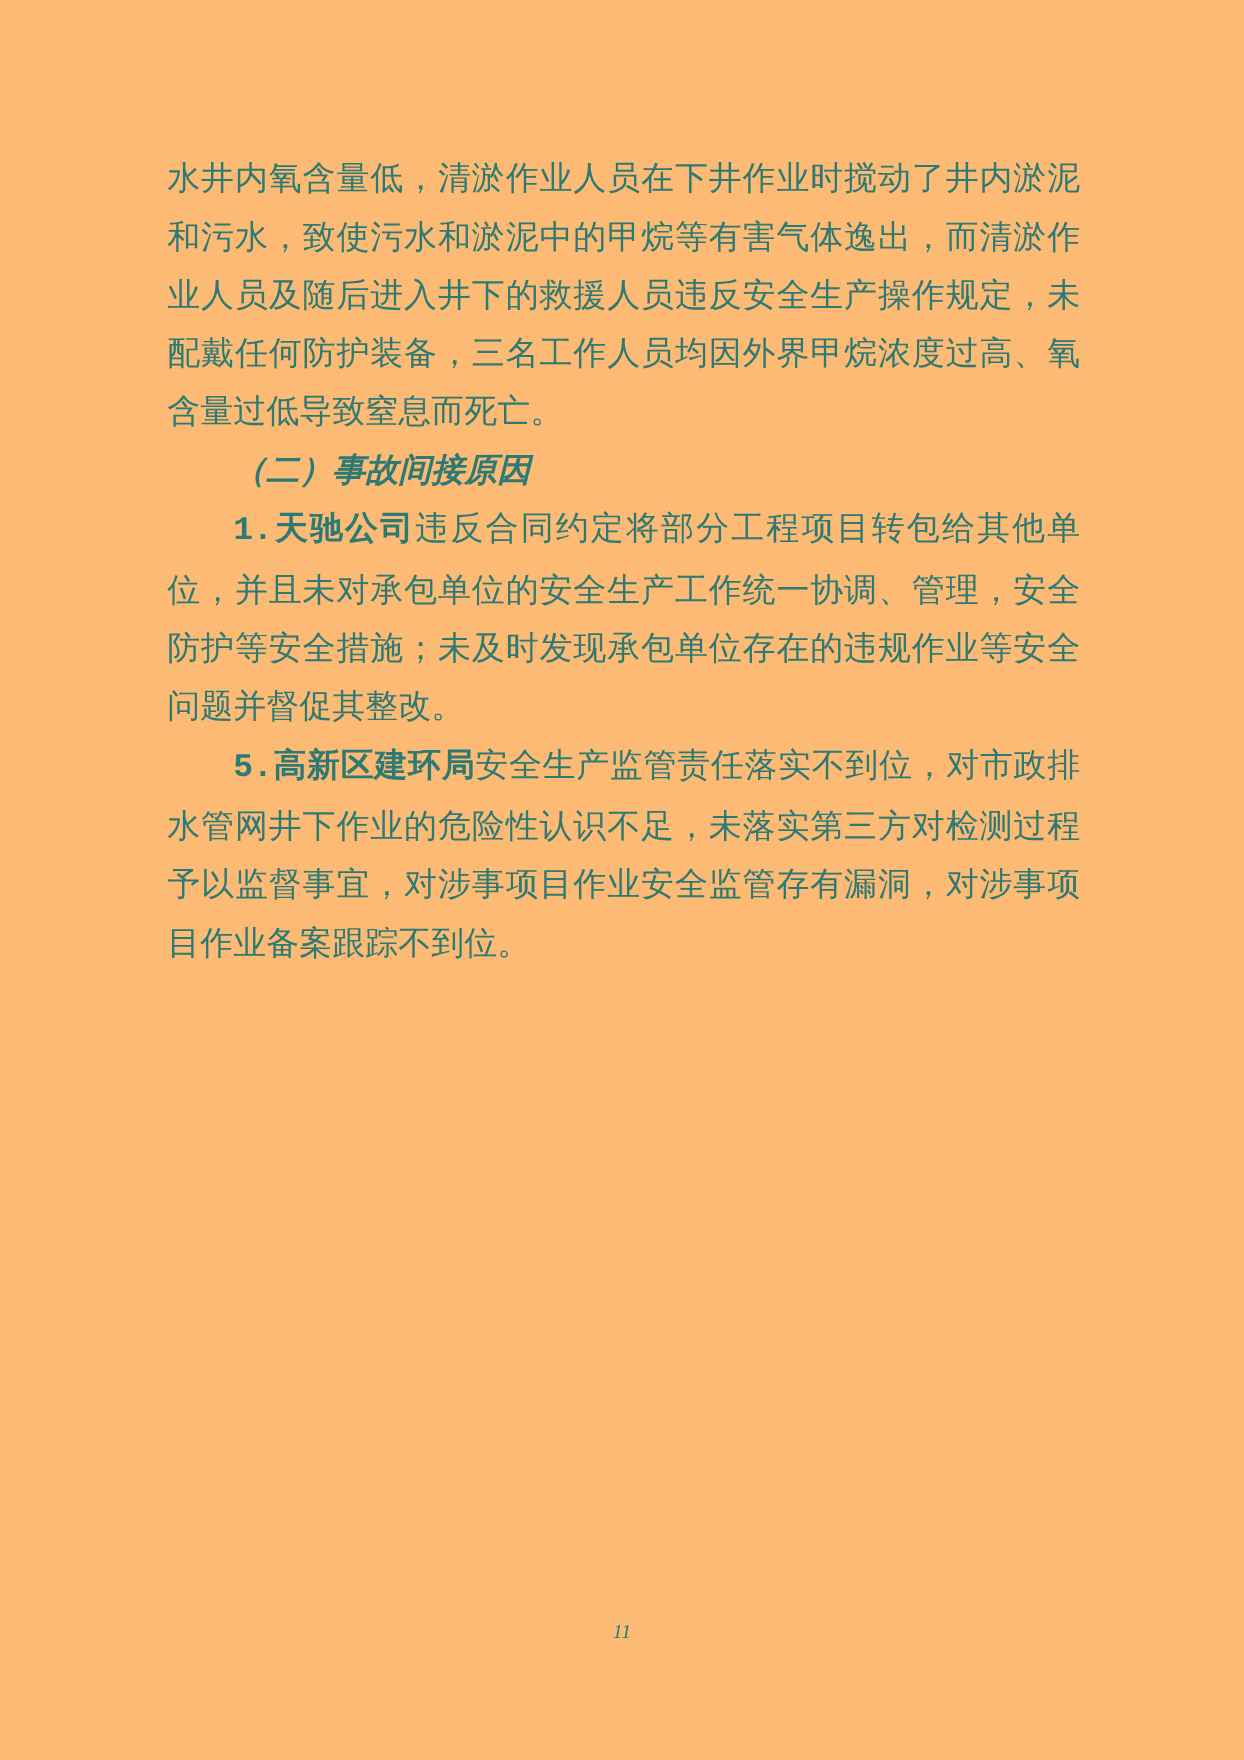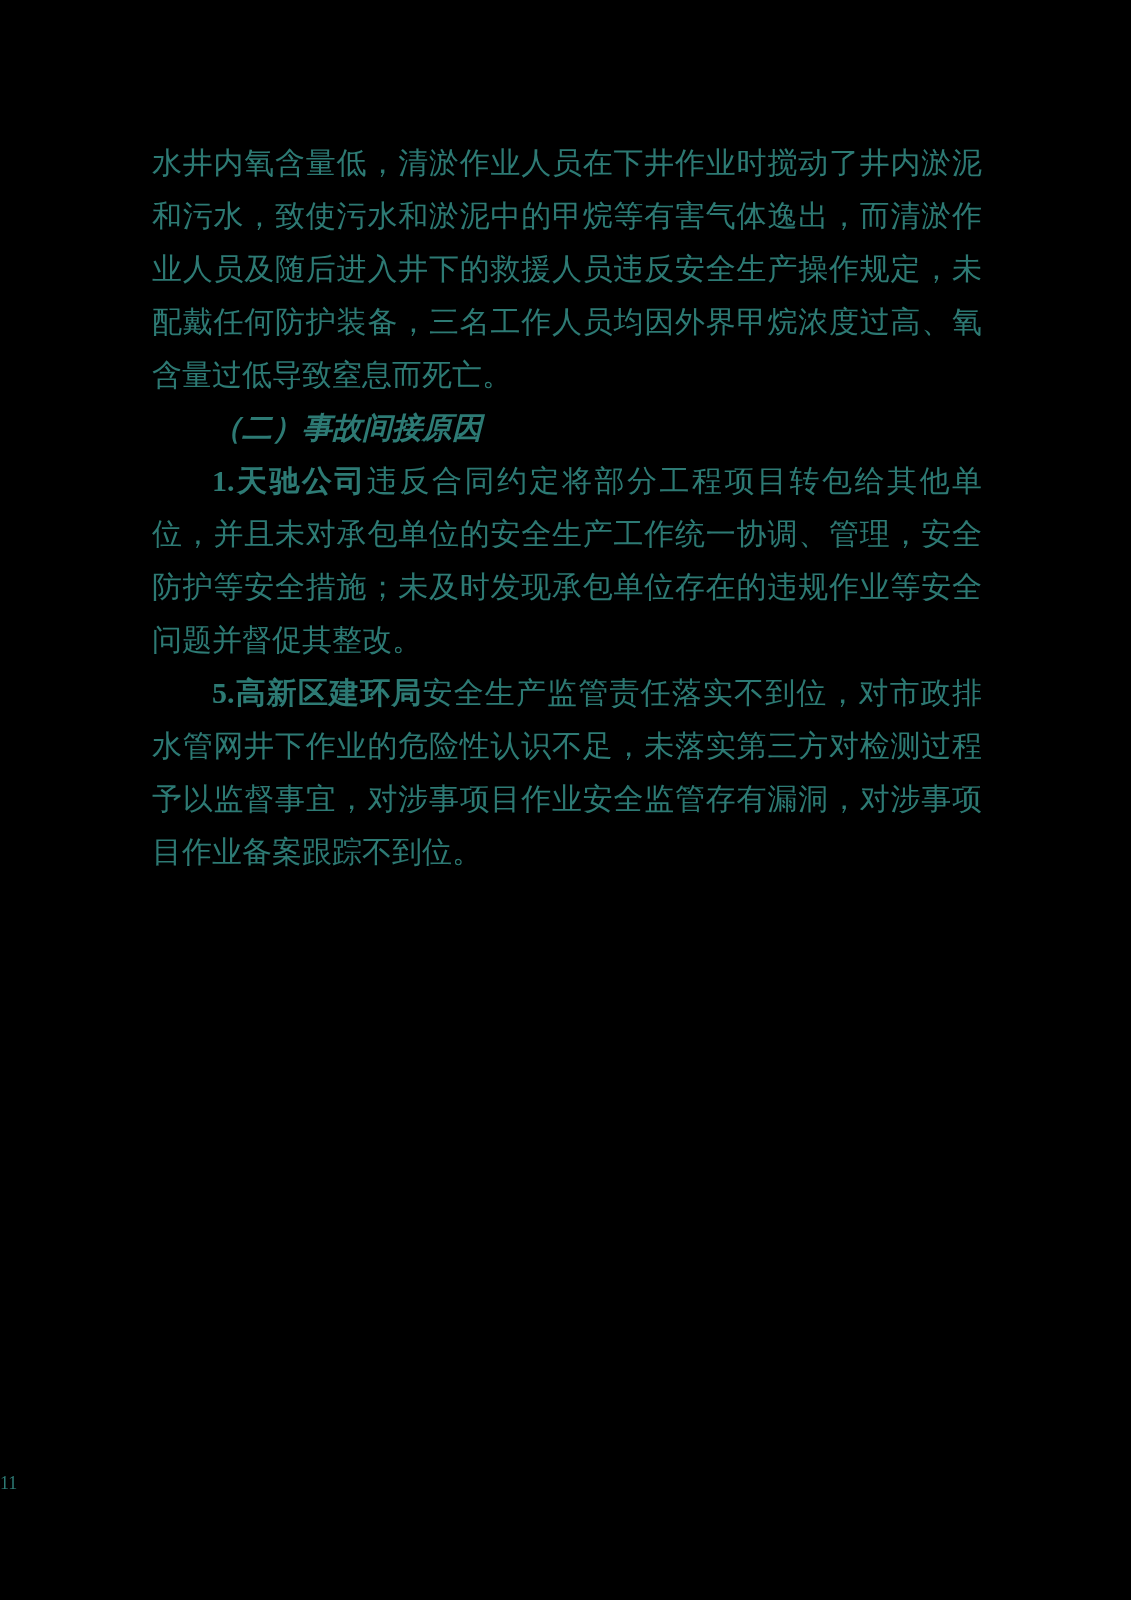--- a/index.html
+++ b/index.html
@@ -13,21 +13,21 @@
     position: relative;
     overflow: hidden;
     font-family: "Liberation Serif", "DejaVu Serif", serif;
   }
   .page {
     position: absolute;
     top: 0;
     left: 0;
     width: 1131px;
     height: 1600px;
-    background: #000000;
+    background: #fdba74;
   }
   .content {
     position: absolute;
     top: 136px;
     left: 152px;
     width: 830px;
     color: #2d7a74;
     font-size: 30px;
     line-height: 53px;
     text-align: justify;
@@ -39,29 +39,32 @@
     text-indent: 2em;
   }
   .heading {
     font-weight: bold;
     text-indent: 2em;
     margin: 0;
     font-style: italic;
   }
   .lead {
     font-weight: bold;
+    font-family: Liberation Mono, monospace;
   }
   .page-number {
     position: absolute;
     top: 1472px;
     left: 0;
     width: 100%;
+    text-align: center;
     color: #2d7a74;
     font-size: 18px;
     line-height: 22px;
+    font-style: italic;
   }
 </style>
 </head>
 <body>
 
 <div class="page">
   <div class="content">
 
     <p class="para">水井内氧含量低，清淤作业人员在下井作业时搅动了井内淤泥和污水，致使污水和淤泥中的甲烷等有害气体逸出，而清淤作业人员及随后进入井下的救援人员违反安全生产操作规定，未配戴任何防护装备，三名工作人员均因外界甲烷浓度过高、氧含量过低导致窒息而死亡。</p>
 

